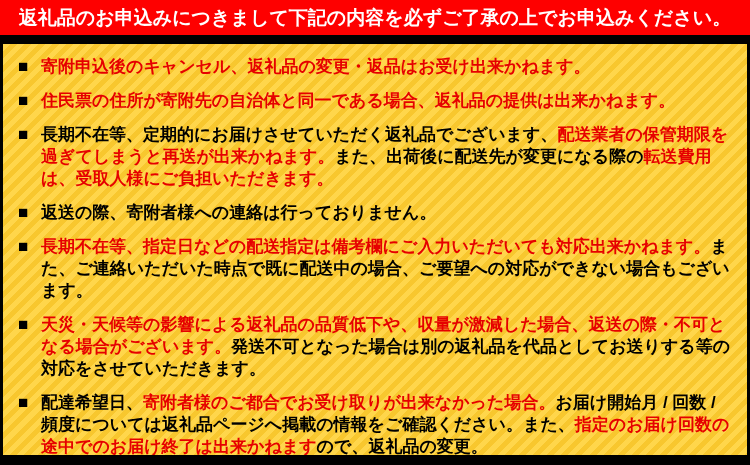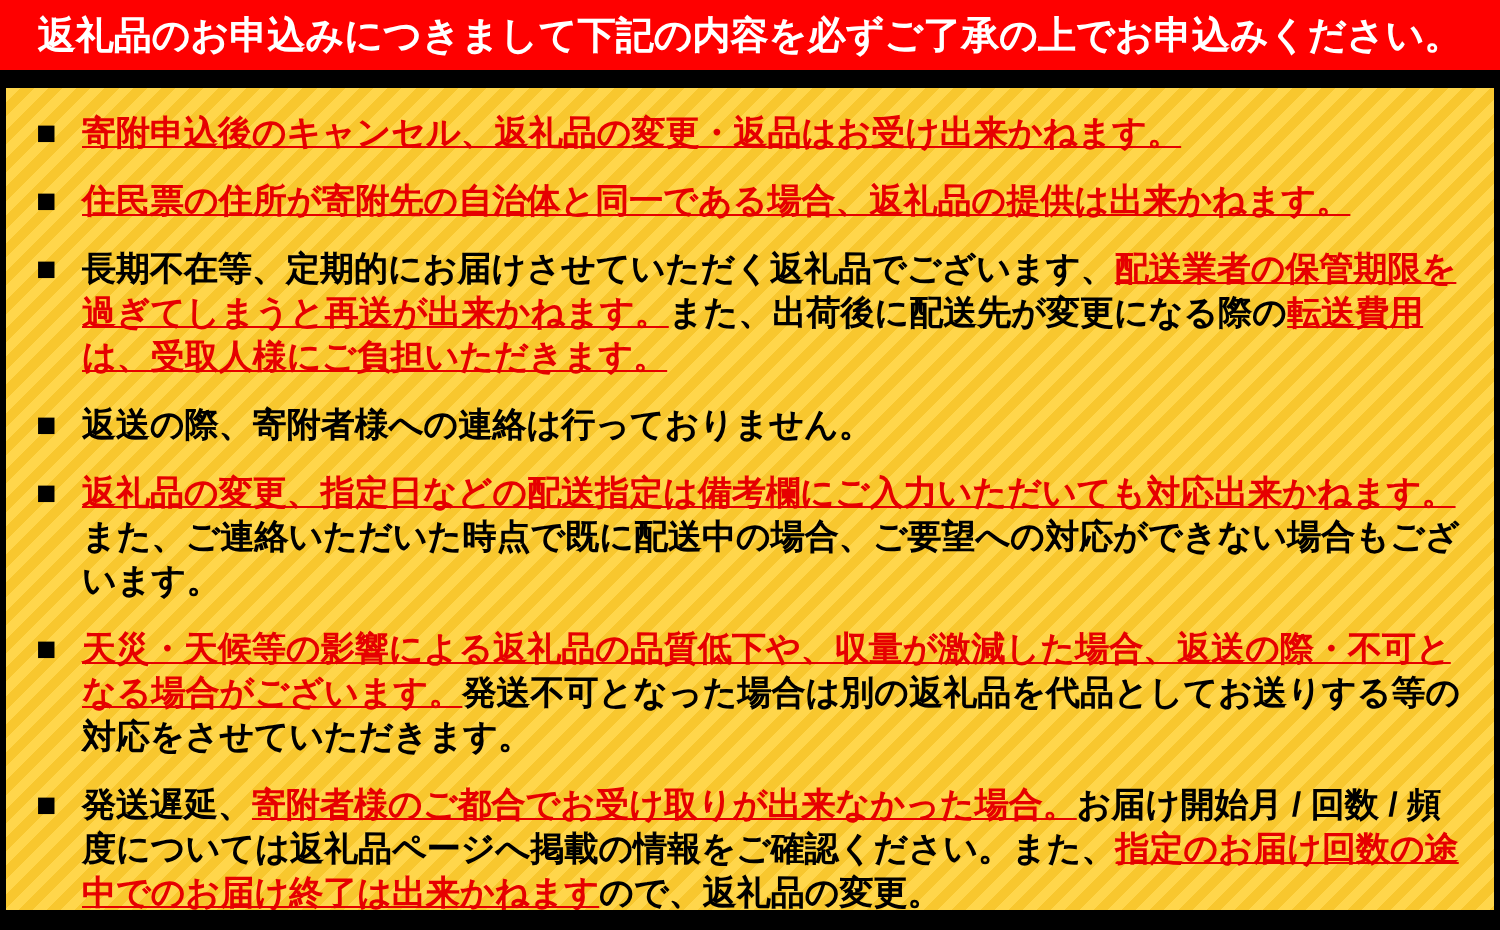--- a/index.html
+++ b/index.html
@@ -48,21 +48,21 @@
     font-weight: bold;
     color: #000000;
   }
   .notice:last-child { margin-bottom: 0; }
   .bullet {
     flex: 0 0 23px;
     color: #000000;
   }
   .ntext { flex: 1 1 auto; }
   .seg-black { color: #000000; }
-  .seg-red   { color: #e60000; text-decoration: underline; }
+  .seg-red   { color: #e60000; }
 </style>
 </head>
 <body>
 
 <div class="frame">
   <div class="header-bar">
     <span>返礼品のお申込みにつきまして下記の内容を必ずご了承の上でお申込みください。</span>
   </div>
   <div class="striped-panel">
     <div>
@@ -77,25 +77,25 @@
         <div class="notice">
           <span class="bullet">■</span>
           <span class="ntext"><span class="seg-black">長期不在等、定期的にお届けさせていただく返礼品でございます、</span><span class="seg-red">配送業者の保管期限を過ぎてしまうと再送が出来かねます。</span><span class="seg-black">また、出荷後に配送先が変更になる際の</span><span class="seg-red">転送費用は、受取人様にご負担いただきます。</span></span>
         </div>
         <div class="notice">
           <span class="bullet">■</span>
           <span class="ntext"><span class="seg-black">返送の際、寄附者様への連絡は行っておりません。</span></span>
         </div>
         <div class="notice">
           <span class="bullet">■</span>
-          <span class="ntext"><span class="seg-red">返礼品の変更、指定日などの配送指定は備考欄にご入力いただいても対応出来かねます。</span><span class="seg-black">また、ご連絡いただいた時点で既に配送中の場合、ご要望への対応ができない場合もございます。</span></span>
+          <span class="ntext"><span class="seg-red">長期不在等、指定日などの配送指定は備考欄にご入力いただいても対応出来かねます。</span><span class="seg-black">また、ご連絡いただいた時点で既に配送中の場合、ご要望への対応ができない場合もございます。</span></span>
         </div>
         <div class="notice">
           <span class="bullet">■</span>
           <span class="ntext"><span class="seg-red">天災・天候等の影響による返礼品の品質低下や、収量が激減した場合、返送の際・不可となる場合がございます。</span><span class="seg-black">発送不可となった場合は別の返礼品を代品としてお送りする等の対応をさせていただきます。</span></span>
         </div>
         <div class="notice">
           <span class="bullet">■</span>
-          <span class="ntext"><span class="seg-black">発送遅延、</span><span class="seg-red">寄附者様のご都合でお受け取りが出来なかった場合。</span><span class="seg-black">お届け開始月 / 回数 / 頻度については返礼品ページへ掲載の情報をご確認ください。また、</span><span class="seg-red">指定のお届け回数の途中でのお届け終了は出来かねます</span><span class="seg-black">ので、返礼品の変更。</span></span>
+          <span class="ntext"><span class="seg-black">配達希望日、</span><span class="seg-red">寄附者様のご都合でお受け取りが出来なかった場合。</span><span class="seg-black">お届け開始月 / 回数 / 頻度については返礼品ページへ掲載の情報をご確認ください。また、</span><span class="seg-red">指定のお届け回数の途中でのお届け終了は出来かねます</span><span class="seg-black">ので、返礼品の変更。</span></span>
         </div>
       </div>
   </div>
 </div>
 
 </body></html>

